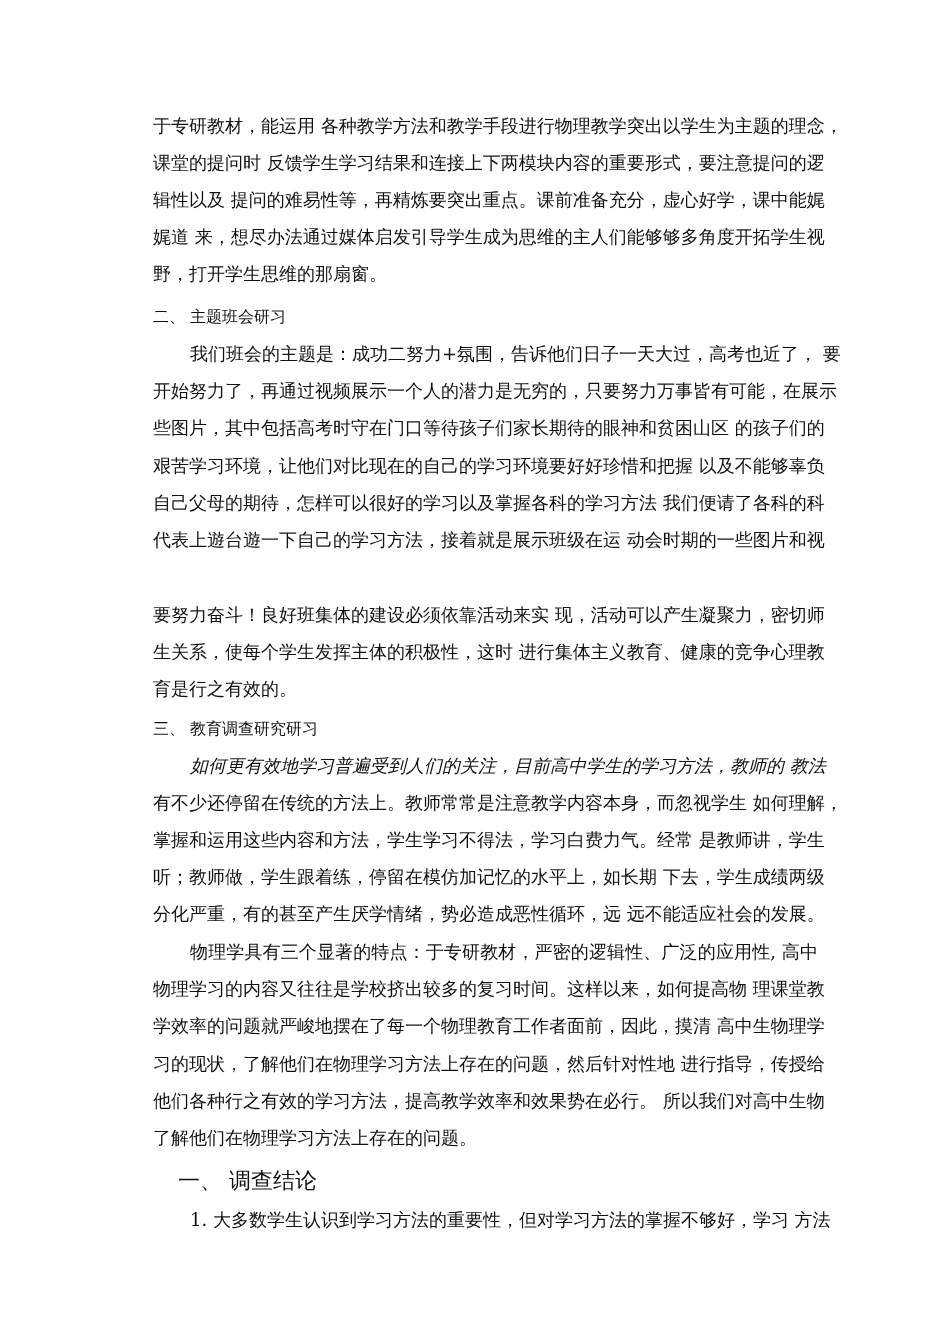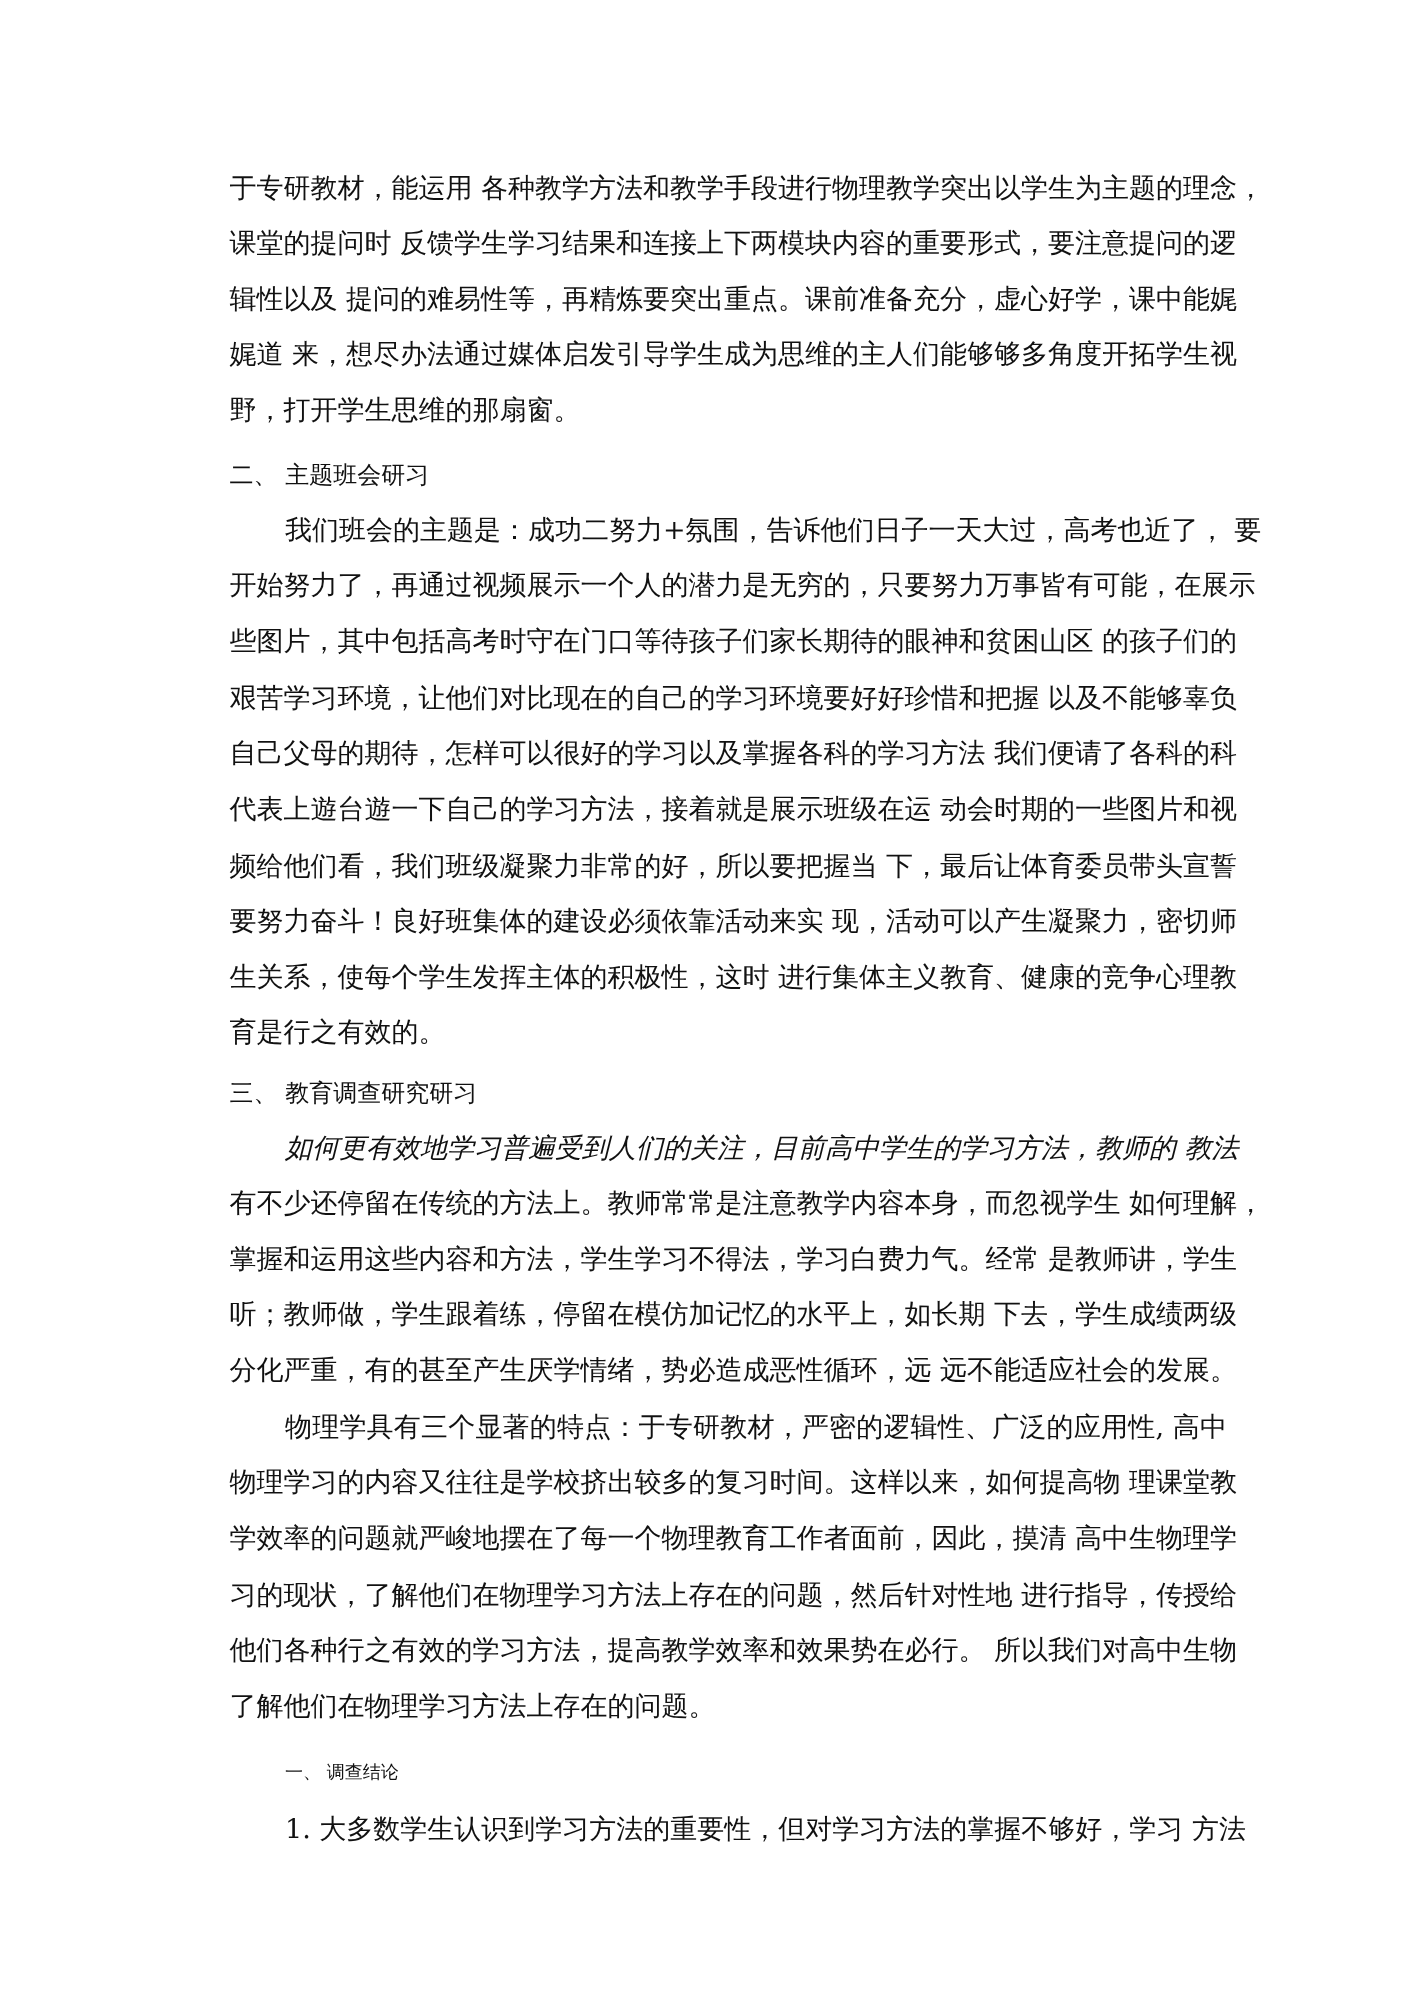--- a/index.html
+++ b/index.html
@@ -4,39 +4,38 @@
 <style>
   html, body { margin: 0; padding: 0; background: #ffffff; }
   body { width: 950px; height: 1344px; position: relative; overflow: hidden;
          font-family: "DejaVu Serif", "Liberation Serif", serif; color: #111111; }
   .page { position: absolute; left: 0; top: 0; width: 950px; height: 1344px; background: #fff; margin-left: 10px; }
   .line { position: absolute; left: 143px; width: 665px; height: 24px; line-height: 24px;
           font-size: 18px; white-space: nowrap; text-align: justify; text-align-last: justify; }
   .line.last { text-align-last: left; }
   .line.indent { left: 180px; width: 628px; }
   .line.heading { font-size: 16px; text-align-last: left; }
-  .line.subheading { left: 180px; width: 628px; font-size: 12px; text-align-last: left; }
+  .line.subheading { left: 168px; width: 628px; font-size: 22px; text-align-last: left; }
 </style>
 </head>
 <body>
 
 <div class="page" id="page">
     <div class="line" style="top: 114px;">于专研教材，能运用 各种教学方法和教学手段进行物理教学突出以学生为主题的理念，</div>
     <div class="line" style="top: 151px;">课堂的提问时 反馈学生学习结果和连接上下两模块内容的重要形式，要注意提问的逻</div>
     <div class="line" style="top: 188px;">辑性以及 提问的难易性等，再精炼要突出重点。课前准备充分，虚心好学，课中能娓</div>
     <div class="line" style="top: 225px;">娓道 来，想尽办法通过媒体启发引导学生成为思维的主人们能够够多角度开拓学生视</div>
     <div class="line last" style="top: 262px;">野，打开学生思维的那扇窗。</div>
     <div class="line heading" style="top: 305px;">二、 主题班会研习</div>
     <div class="line indent" style="top: 342px;">我们班会的主题是：成功二努力+氛围，告诉他们日子一天大过，高考也近了， 要</div>
     <div class="line" style="top: 379px;">开始努力了，再通过视频展示一个人的潜力是无穷的，只要努力万事皆有可能，在展示</div>
     <div class="line" style="top: 416px;">些图片，其中包括高考时守在门口等待孩子们家长期待的眼神和贫困山区 的孩子们的</div>
     <div class="line" style="top: 454px;">艰苦学习环境，让他们对比现在的自己的学习环境要好好珍惜和把握 以及不能够辜负</div>
     <div class="line" style="top: 491px;">自己父母的期待，怎样可以很好的学习以及掌握各科的学习方法 我们便请了各科的科</div>
     <div class="line" style="top: 528px;">代表上遊台遊一下自己的学习方法，接着就是展示班级在运 动会时期的一些图片和视</div>
-    <div class="line" style="top: 566px;">频给他们看，我们班级凝聚力非常的好，所以要把握当 下，最后让体育委员带头宣誓</div>
     <div class="line" style="top: 603px;">要努力奋斗！良好班集体的建设必须依靠活动来实 现，活动可以产生凝聚力，密切师</div>
     <div class="line" style="top: 640px;">生关系，使每个学生发挥主体的积极性，这时 进行集体主义教育、健康的竞争心理教</div>
     <div class="line last" style="top: 677px;">育是行之有效的。</div>
     <div class="line heading" style="top: 717px;">三、 教育调查研究研习</div>
     <div class="line indent" style="top: 754px; font-style: italic;">如何更有效地学习普遍受到人们的关注，目前高中学生的学习方法，教师的 教法</div>
     <div class="line" style="top: 791px;">有不少还停留在传统的方法上。教师常常是注意教学内容本身，而忽视学生 如何理解，</div>
     <div class="line" style="top: 828px;">掌握和运用这些内容和方法，学生学习不得法，学习白费力气。经常 是教师讲，学生</div>
     <div class="line" style="top: 865px;">听；教师做，学生跟着练，停留在模仿加记忆的水平上，如长期 下去，学生成绩两级</div>
     <div class="line" style="top: 902px;">分化严重，有的甚至产生厌学情绪，势必造成恶性循环，远 远不能适应社会的发展。</div>
     <div class="line indent" style="top: 940px;">物理学具有三个显著的特点：于专研教材，严密的逻辑性、广泛的应用性, 高中</div>

